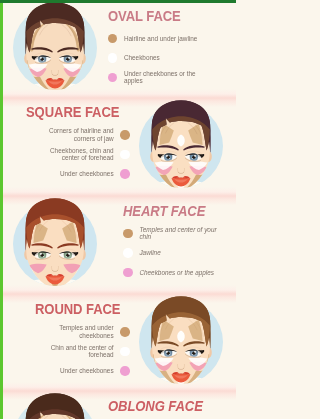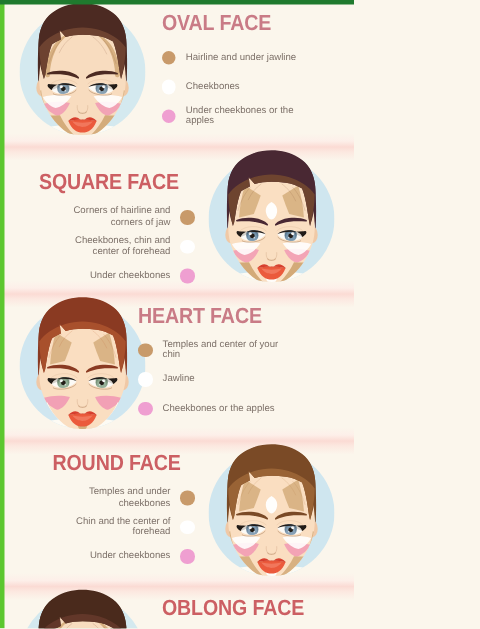--- a/index.html
+++ b/index.html
@@ -244,21 +244,21 @@
               <path d="M45.5 64.4 C45.7 66.6 45.2 68.2 44.2 68.9" stroke="#cea784" stroke-width="0.5" fill="none" stroke-linecap="round" opacity="0.5"></path>
             </g>
             <g>
               <path d="M32.6 74.6 C35.2 71.6 38.2 71.4 40.0 73.4 C40.9 74.2 43.1 74.2 44.0 73.4 C45.8 71.4 48.8 71.6 51.4 74.6 C47.0 73.6 37.0 73.6 32.6 74.6 Z" fill="#d8402f"></path>
               <path d="M32.6 74.6 C37.0 73.6 47.0 73.6 51.4 74.6 C49.2 80.4 45.8 82.4 42 82.4 C38.2 82.4 34.8 80.4 32.6 74.6 Z" fill="#eb5a3c"></path>
               <path d="M35.2 75.0 C39.6 76.0 44.4 76.0 48.8 75.0 C46.6 77.8 44.4 78.6 42 78.6 C39.6 78.6 37.4 77.8 35.2 75.0 Z" fill="#f4836a" opacity="0.7"></path>
               <path d="M32.6 74.6 C35.0 74.1 38.0 73.8 42 73.8 C46.0 73.8 49.0 74.1 51.4 74.6" stroke="#c0362a" stroke-width="0.4" fill="none" opacity="0.55"></path>
             </g>
           </g>
         </svg></div>
-    <div class="txtblock" style="left:6px;top:113px;width:124px;text-align:right;">
+    <div class="txtblock" style="left:6px;top:103px;width:124px;text-align:right;">
       <div class="title" style="color:#cc5f63">SQUARE FACE</div>
       <div class="legend" style="margin-top:4px">
         <div class="leg r">
             <span class="dot" style="background:#c89a6a"></span>
             <span class="lbl">Corners of hairline and corners of jaw</span>
           </div>
         <div class="leg r">
             <span class="dot" style="background:#ffffff"></span>
             <span class="lbl">Cheekbones, chin and center of forehead</span>
           </div>
@@ -360,21 +360,21 @@
               <path d="M45.5 64.4 C45.7 66.6 45.2 68.2 44.2 68.9" stroke="#cea684" stroke-width="0.5" fill="none" stroke-linecap="round" opacity="0.5"></path>
             </g>
             <g>
               <path d="M32.6 74.6 C35.2 71.6 38.2 71.4 40.0 73.4 C40.9 74.2 43.1 74.2 44.0 73.4 C45.8 71.4 48.8 71.6 51.4 74.6 C47.0 73.6 37.0 73.6 32.6 74.6 Z" fill="#d8402f"></path>
               <path d="M32.6 74.6 C37.0 73.6 47.0 73.6 51.4 74.6 C49.2 80.4 45.8 82.4 42 82.4 C38.2 82.4 34.8 80.4 32.6 74.6 Z" fill="#eb5a3c"></path>
               <path d="M35.2 75.0 C39.6 76.0 44.4 76.0 48.8 75.0 C46.6 77.8 44.4 78.6 42 78.6 C39.6 78.6 37.4 77.8 35.2 75.0 Z" fill="#f4836a" opacity="0.7"></path>
               <path d="M32.6 74.6 C35.0 74.1 38.0 73.8 42 73.8 C46.0 73.8 49.0 74.1 51.4 74.6" stroke="#c0362a" stroke-width="0.4" fill="none" opacity="0.55"></path>
             </g>
           </g>
         </svg></div>
-    <div class="txtblock" style="left:92px;top:201.5px;width:128px;">
+    <div class="txtblock" style="left:123px;top:201.5px;width:128px;font-style:italic;">
       <div class="title" style="color:#c97b86">HEART FACE</div>
       <div class="legend" style="margin-top:4px">
         <div class="leg">
             <span class="dot" style="background:#c89a6a"></span>
             <span class="lbl">Temples and center of your chin</span>
           </div>
         <div class="leg">
             <span class="dot" style="background:#ffffff"></span>
             <span class="lbl">Jawline</span>
           </div>
@@ -600,20 +600,20 @@
               <path d="M45.5 64.4 C45.7 66.6 45.2 68.2 44.2 68.9" stroke="#cda683" stroke-width="0.5" fill="none" stroke-linecap="round" opacity="0.5"></path>
             </g>
             <g>
               <path d="M32.6 74.6 C35.2 71.6 38.2 71.4 40.0 73.4 C40.9 74.2 43.1 74.2 44.0 73.4 C45.8 71.4 48.8 71.6 51.4 74.6 C47.0 73.6 37.0 73.6 32.6 74.6 Z" fill="#d8402f"></path>
               <path d="M32.6 74.6 C37.0 73.6 47.0 73.6 51.4 74.6 C49.2 80.4 45.8 82.4 42 82.4 C38.2 82.4 34.8 80.4 32.6 74.6 Z" fill="#eb5a3c"></path>
               <path d="M35.2 75.0 C39.6 76.0 44.4 76.0 48.8 75.0 C46.6 77.8 44.4 78.6 42 78.6 C39.6 78.6 37.4 77.8 35.2 75.0 Z" fill="#f4836a" opacity="0.7"></path>
               <path d="M32.6 74.6 C35.0 74.1 38.0 73.8 42 73.8 C46.0 73.8 49.0 74.1 51.4 74.6" stroke="#c0362a" stroke-width="0.4" fill="none" opacity="0.55"></path>
             </g>
           </g>
         </svg></div>
-    <div class="txtblock" style="left:107.5px;top:396.5px;width:128px;">
+    <div class="txtblock" style="left:107.5px;top:396.5px;width:128px;font-style:italic;">
       <div class="title" style="color:#cc5f63">OBLONG FACE</div>
     </div>
   </div>
   <div class="edge-left"></div>
   <div class="edge-right"></div>
   <div class="edge-top"></div>
 </div>
 
 </body></html>

